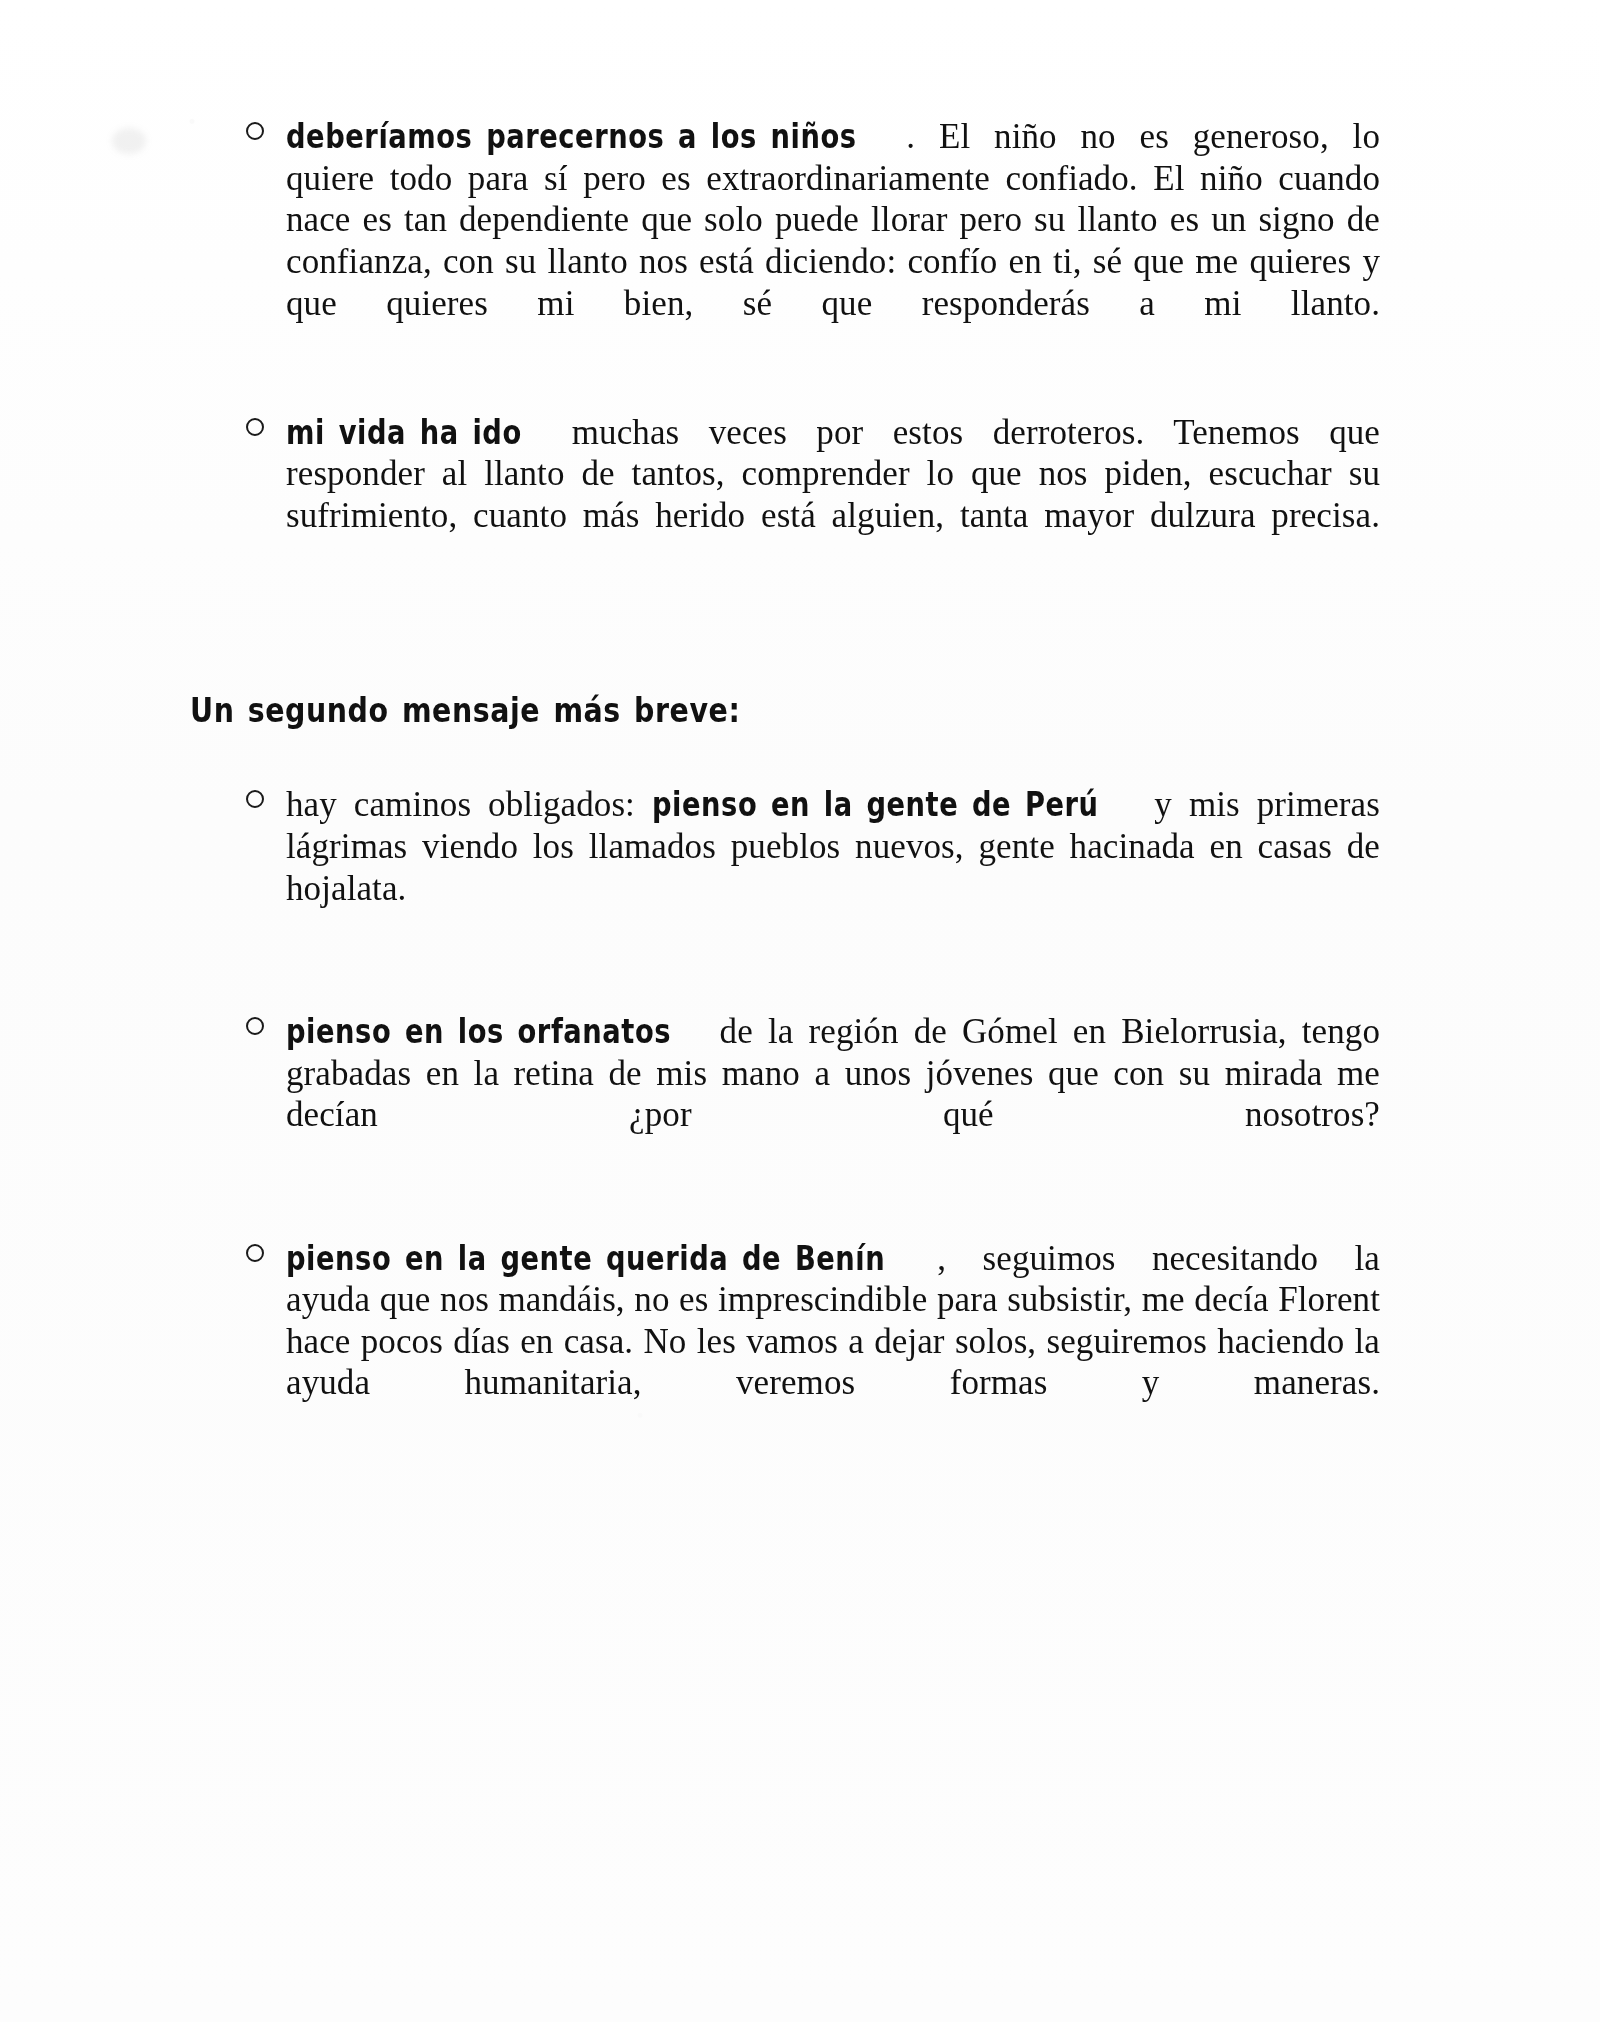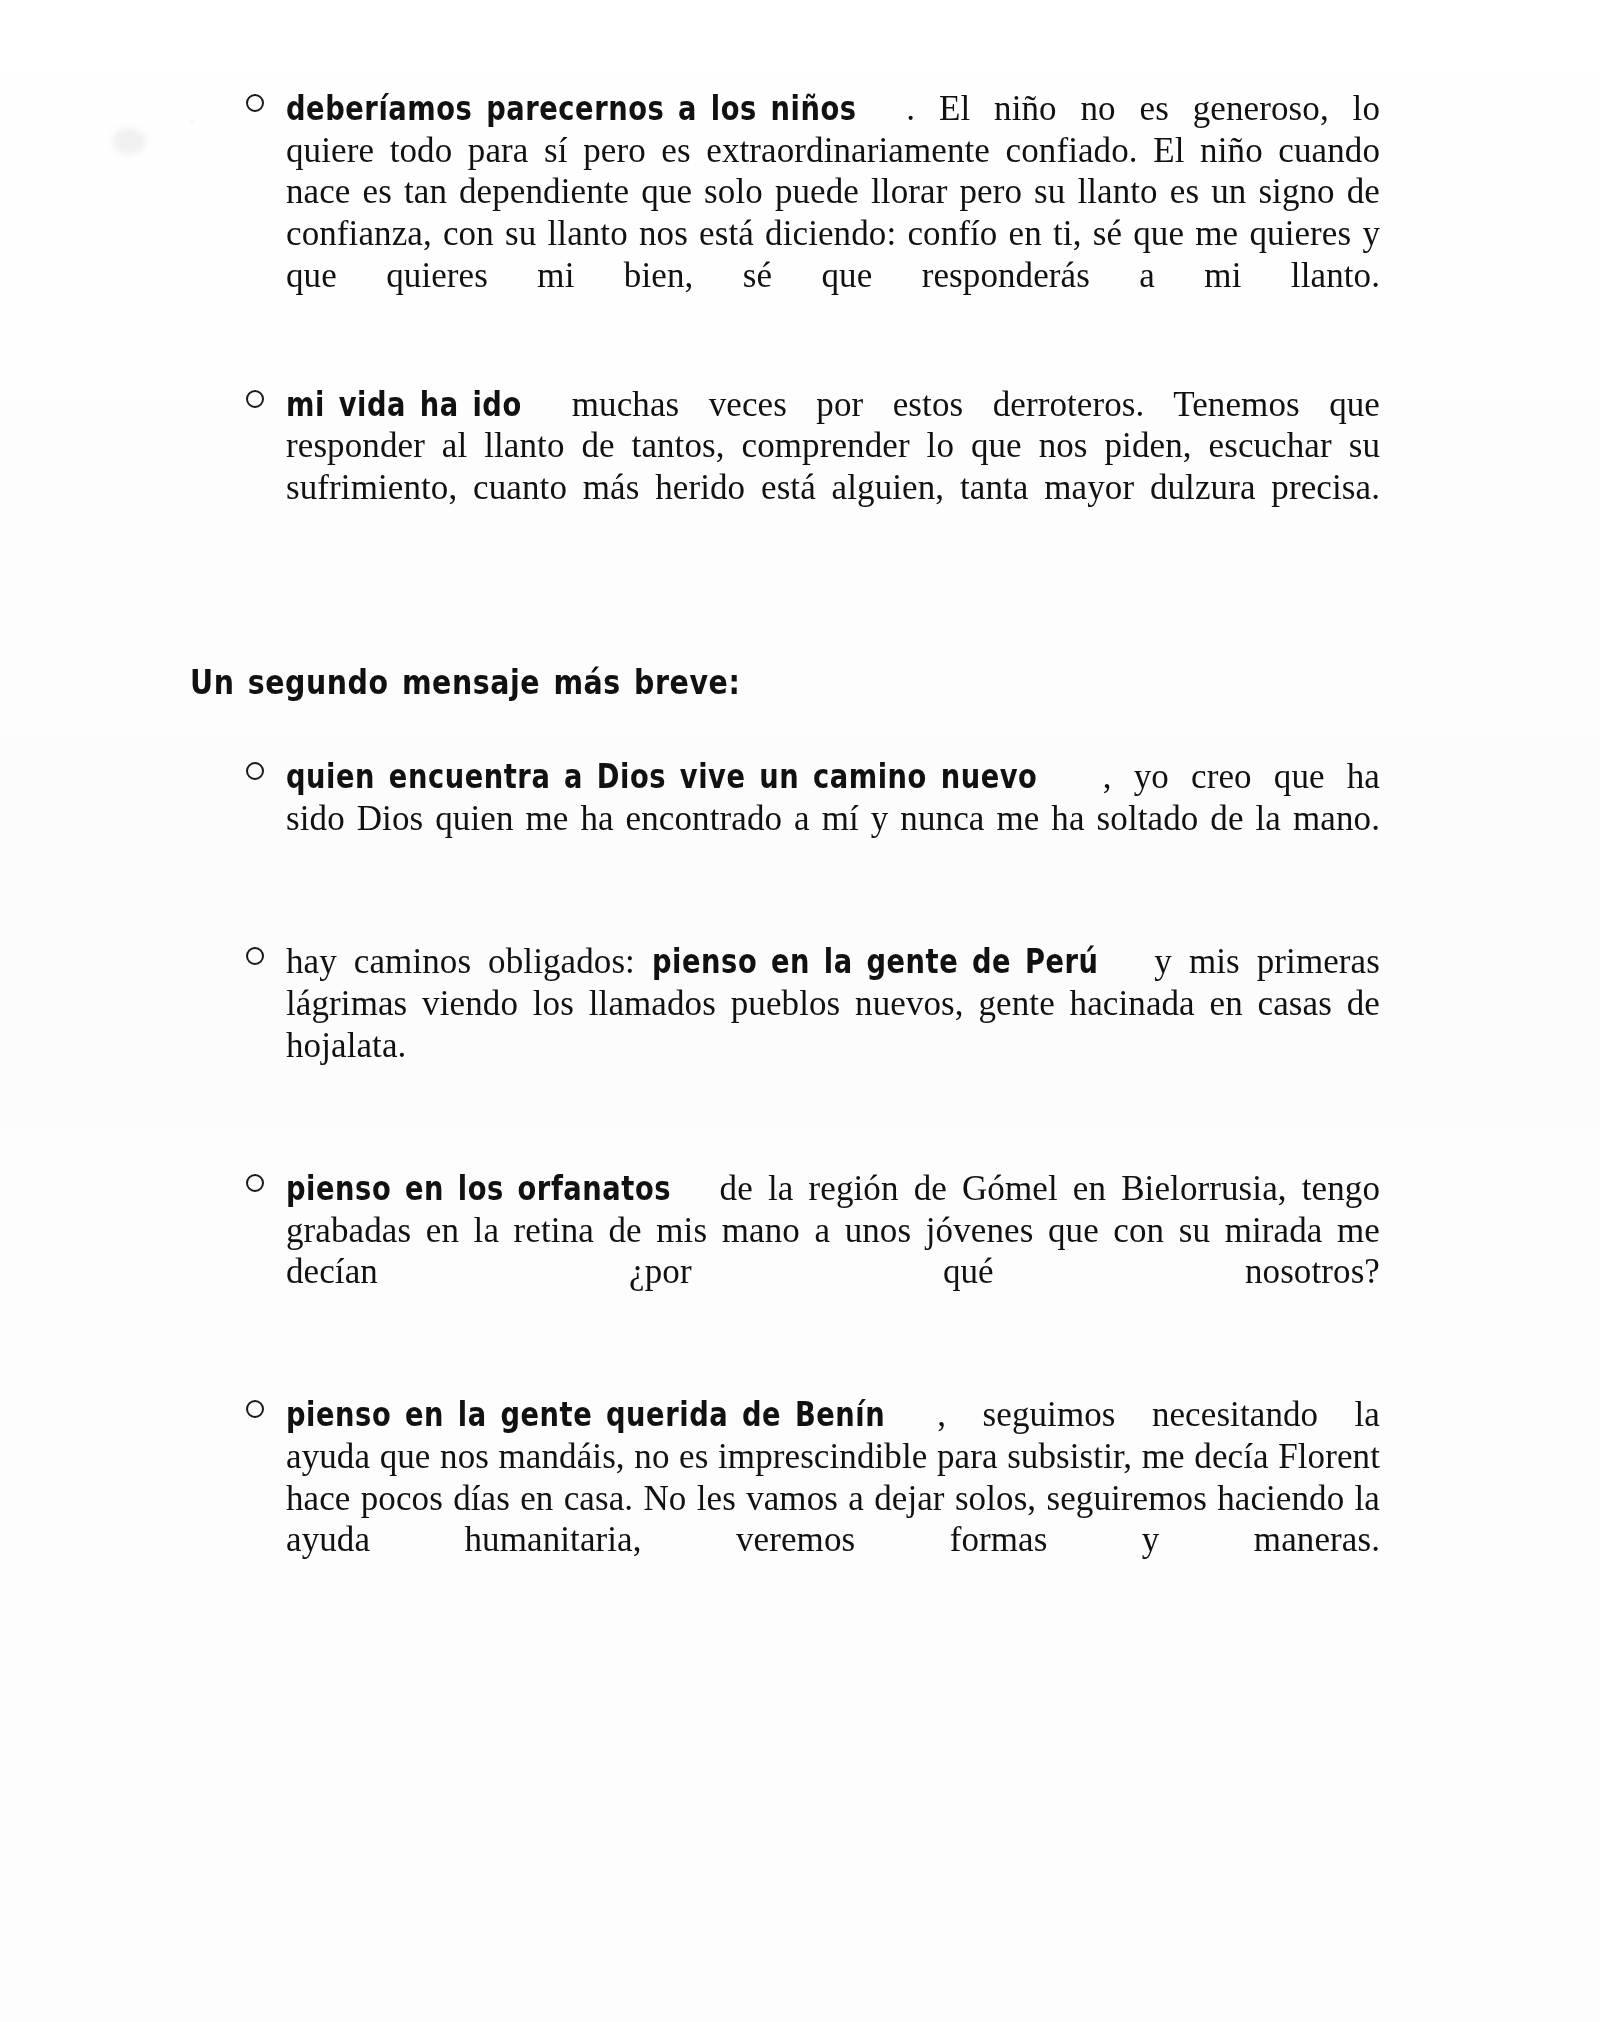--- a/index.html
+++ b/index.html
@@ -40,21 +40,21 @@
     height: 26px;
     border-radius: 50%;
     background: rgba(120,120,120,0.10);
     filter: blur(3px);
     pointer-events: none;
   }
 
   .content {
     position: absolute;
     left: 190px;
-    top: 88px;
+    top: 116px;
     width: 1190px;
   }
 
   
   .bullet {
     position: relative;
     padding-left: 96px;
     margin-bottom: 46px;
   }
   .bullet-marker {
@@ -128,24 +128,20 @@
 
     <div class="bullet loose">
       <span class="bullet-marker"></span>
       <p><span class="lead">mi vida ha ido</span><span> muchas veces por estos derroteros. Tenemos que responder al llanto de tantos, comprender lo que nos piden, escuchar su sufrimiento, cuanto más herido está alguien, tanta mayor dulzura precisa.</span></p>
     </div>
 
     <div class="gap-before-heading"></div>
 
     <div class="section-heading">Un segundo mensaje más breve:</div>
 
-    <div class="bullet loose">
-      <span class="bullet-marker"></span>
-      <p><span class="lead">quien encuentra a Dios vive un camino nuevo</span><span>, yo creo que ha sido Dios quien me ha encontrado a mí y nunca me ha soltado de la mano.</span></p>
-    </div>
 
     <div class="bullet loose">
       <span class="bullet-marker"></span>
       <p><span>hay caminos obligados: </span><span class="lead">pienso en la gente de Perú</span><span> y mis primeras lágrimas viendo los llamados pueblos nuevos, gente hacinada en casas de hojalata.</span></p>
     </div>
 
     <div class="bullet loose">
       <span class="bullet-marker"></span>
       <p><span class="lead">pienso en los orfanatos</span><span> de la región de Gómel en Bielorrusia, tengo grabadas en la retina de mis mano a unos jóvenes que con su mirada me decían ¿por qué nosotros?</span></p>
     </div>

